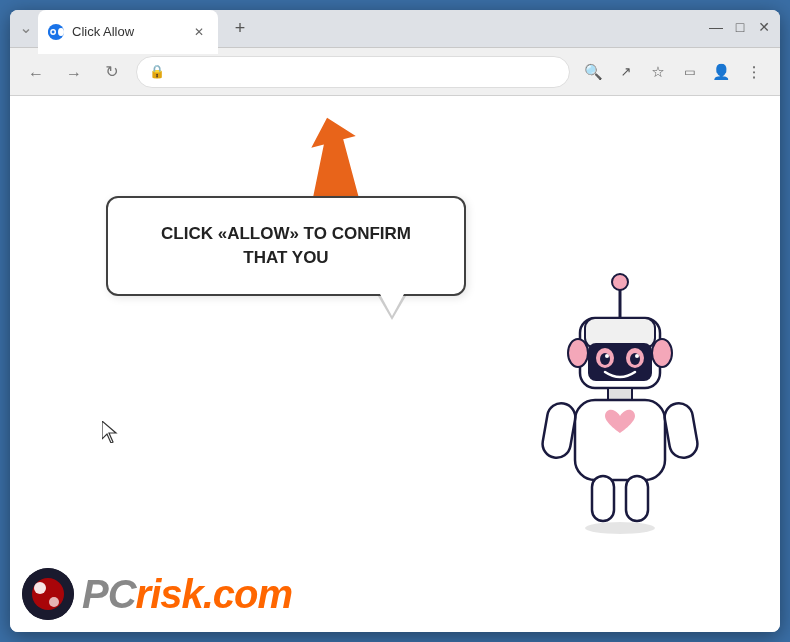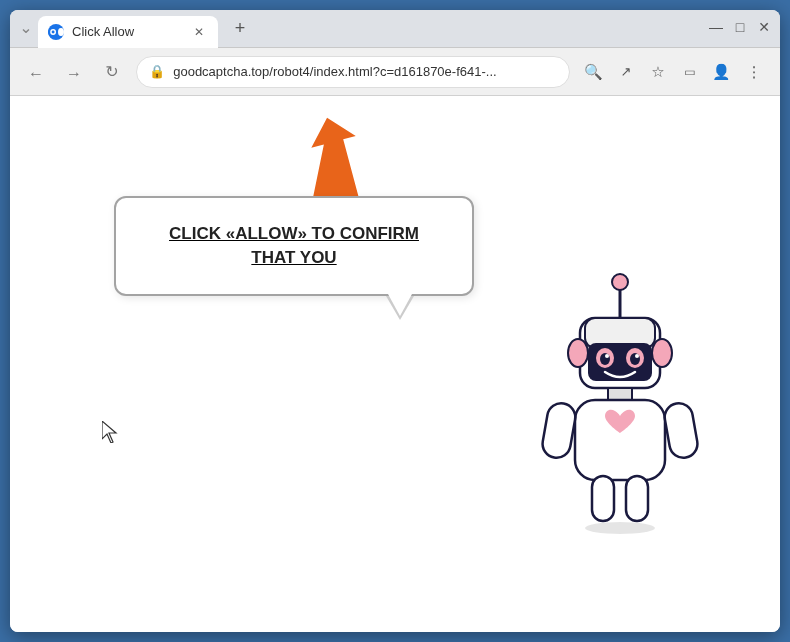--- a/index.html
+++ b/index.html
@@ -32,21 +32,21 @@
       display: flex;
       align-items: center;
       padding: 0 8px;
       gap: 4px;
       border-bottom: 1px solid #c8c8c8;
     }
 
     .tab {
       background: #ffffff;
       border-radius: 8px 8px 0 0;
-      height: 32px;
+      height: 44px;
       display: flex;
       align-items: center;
       padding: 0 10px;
       gap: 8px;
       min-width: 180px;
       position: relative;
       top: 3px;
     }
 
     .tab-favicon {
@@ -193,28 +193,27 @@
       flex: 1;
       background: white;
       position: relative;
       overflow: hidden;
     }
 
     
     .speech-bubble {
       position: absolute;
       top: 100px;
-      left: 104px;
+      left: 96px;
       background: white;
-      border: 2px solid #a3a3a3;
+      border: 2px solid #404040;
       border-radius: 12px;
       padding: 24px 30px;
       max-width: 360px;
       box-shadow: 2px 2px 8px rgba(0,0,0,0.1);
-      text-decoration: underline;
     }
 
     .speech-bubble::after {
       content: '';
       position: absolute;
       bottom: -22px;
       right: 60px;
       width: 0;
       height: 0;
       border-left: 12px solid transparent;
@@ -321,21 +320,20 @@
     </div>
   </div>
 
   <div class="address-bar">
     <div class="nav-btn">←</div>
     <div class="nav-btn">→</div>
     <div class="nav-btn">↻</div>
 
     <div class="url-bar">
       <span class="lock-icon">🔒</span>
-      <span class="url-text">goodcaptcha.top/robot4/index.html?c=d161870e-f641-...</span>
     </div>
 
     <div class="toolbar-icons">
       <div class="toolbar-icon">🔍</div>
       <div class="toolbar-icon" style="font-size:13px;">↗</div>
       <div class="toolbar-icon">☆</div>
       <div class="toolbar-icon" style="font-size:12px;">▭</div>
       <div class="toolbar-icon">👤</div>
       <div class="toolbar-icon">⋮</div>
     </div>
@@ -396,20 +394,35 @@
 
         <rect x="147" y="135" width="28" height="55" rx="14" ry="14" fill="white" stroke="#1a1a3e" stroke-width="2.5" transform="rotate(-10, 161, 162)"></rect>
 
         <rect x="72" y="208" width="22" height="45" rx="11" ry="11" fill="white" stroke="#1a1a3e" stroke-width="2.5"></rect>
         <rect x="106" y="208" width="22" height="45" rx="11" ry="11" fill="white" stroke="#1a1a3e" stroke-width="2.5"></rect>
 
         <ellipse cx="100" cy="260" rx="35" ry="6" fill="rgba(0,0,0,0.1)"></ellipse>
       </svg>
     </div>
 
+    <div class="pcrisk-logo">
+      <div class="pcrisk-icon">
+        <svg width="52" height="52" viewBox="0 0 52 52" xmlns="http://www.w3.org/2000/svg">
+          <circle cx="26" cy="26" r="26" fill="#1a1a2e"></circle>
+          <circle cx="26" cy="26" r="16" fill="#cc0000" opacity="0.8"></circle>
+          <circle cx="18" cy="20" r="6" fill="white" opacity="0.9"></circle>
+          <circle cx="32" cy="34" r="5" fill="white" opacity="0.7"></circle>
+        </svg>
+      </div>
+      <div>
+        <span style="font-size:40px; font-weight:900; font-style:italic; color:#888; letter-spacing:-1px;">
+          <span>PC</span><span style="color:#ff6600;">risk.com</span>
+        </span>
+      </div>
+    </div>
 
     <div class="cursor">
       <svg width="18" height="22" viewBox="0 0 18 22">
         <polygon points="0,0 0,18 5,13 9,22 11,21 7,12 14,12" fill="white" stroke="#333" stroke-width="1.2"></polygon>
       </svg>
     </div>
 
   </div>
 </div>
 

